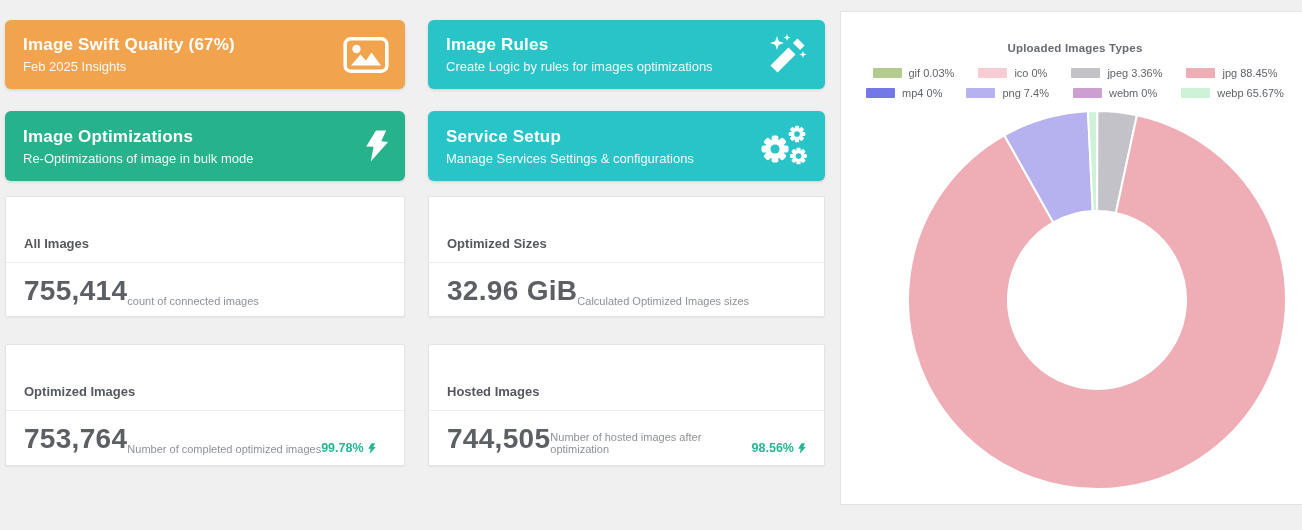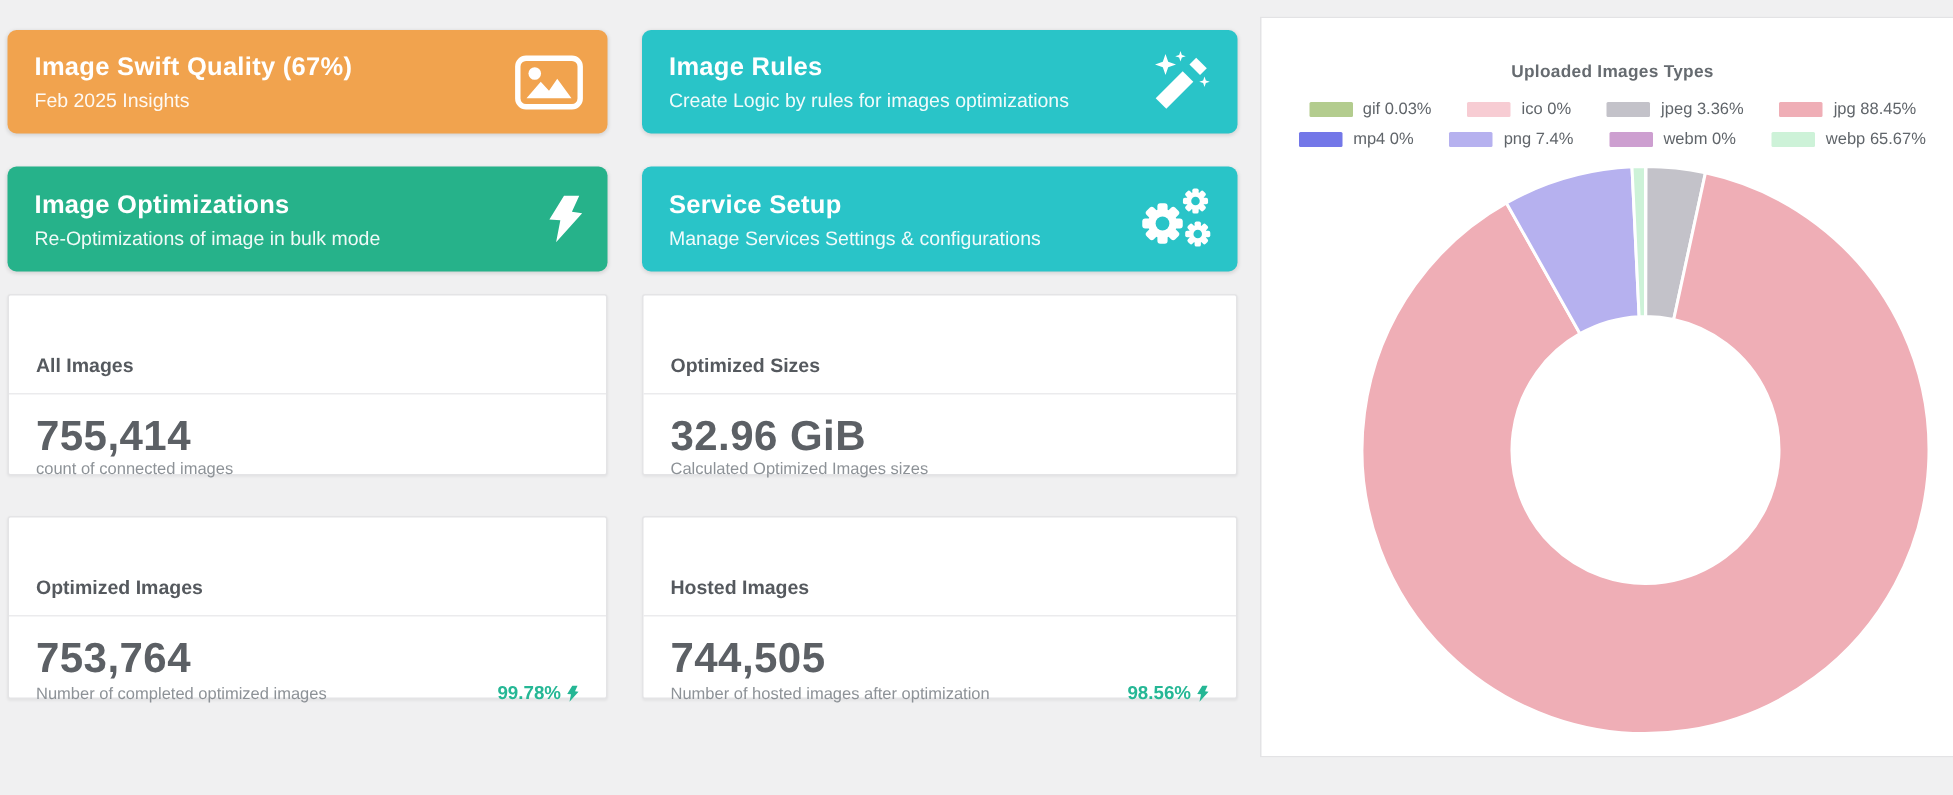--- a/index.html
+++ b/index.html
@@ -32,21 +32,21 @@
   }
   .stat-card {
     background:#fff; border:1px solid #e4e4e6; border-radius:2px;
     box-shadow:0 1px 2px rgba(0,0,0,.05);
     display:flex; flex-direction:column;
   }
   .stat-head {
     padding:11px 18px; border-bottom:1px solid #ebebed;
     font-size:13px; font-weight:bold; color:#55595e;margin-top:28px;
   }
-  .stat-body { padding:12px 18px 10px 18px; flex:1; display:flex; flex-direction:column; }
+  .stat-body { padding:12px 18px 10px 18px; flex:1; display:flex; }
   .stat-value { font-size:28px; font-weight:bold; color:#5c6065; letter-spacing:.3px; }
   .stat-foot { margin-top:auto; display:flex; align-items:flex-end; justify-content:space-between; }
   .stat-caption { font-size:11px; color:#8d9297; }
   .stat-percent { font-size:12.5px; font-weight:bold; color:#25b795; display:flex; align-items:center; gap:3px; }
   .stat-percent svg { display:block; }
 
   
   .chart-panel {
     position:absolute; left:840px; top:11px; width:470px; height:494px;
     background:#fff; border:1px solid #e3e3e5;

